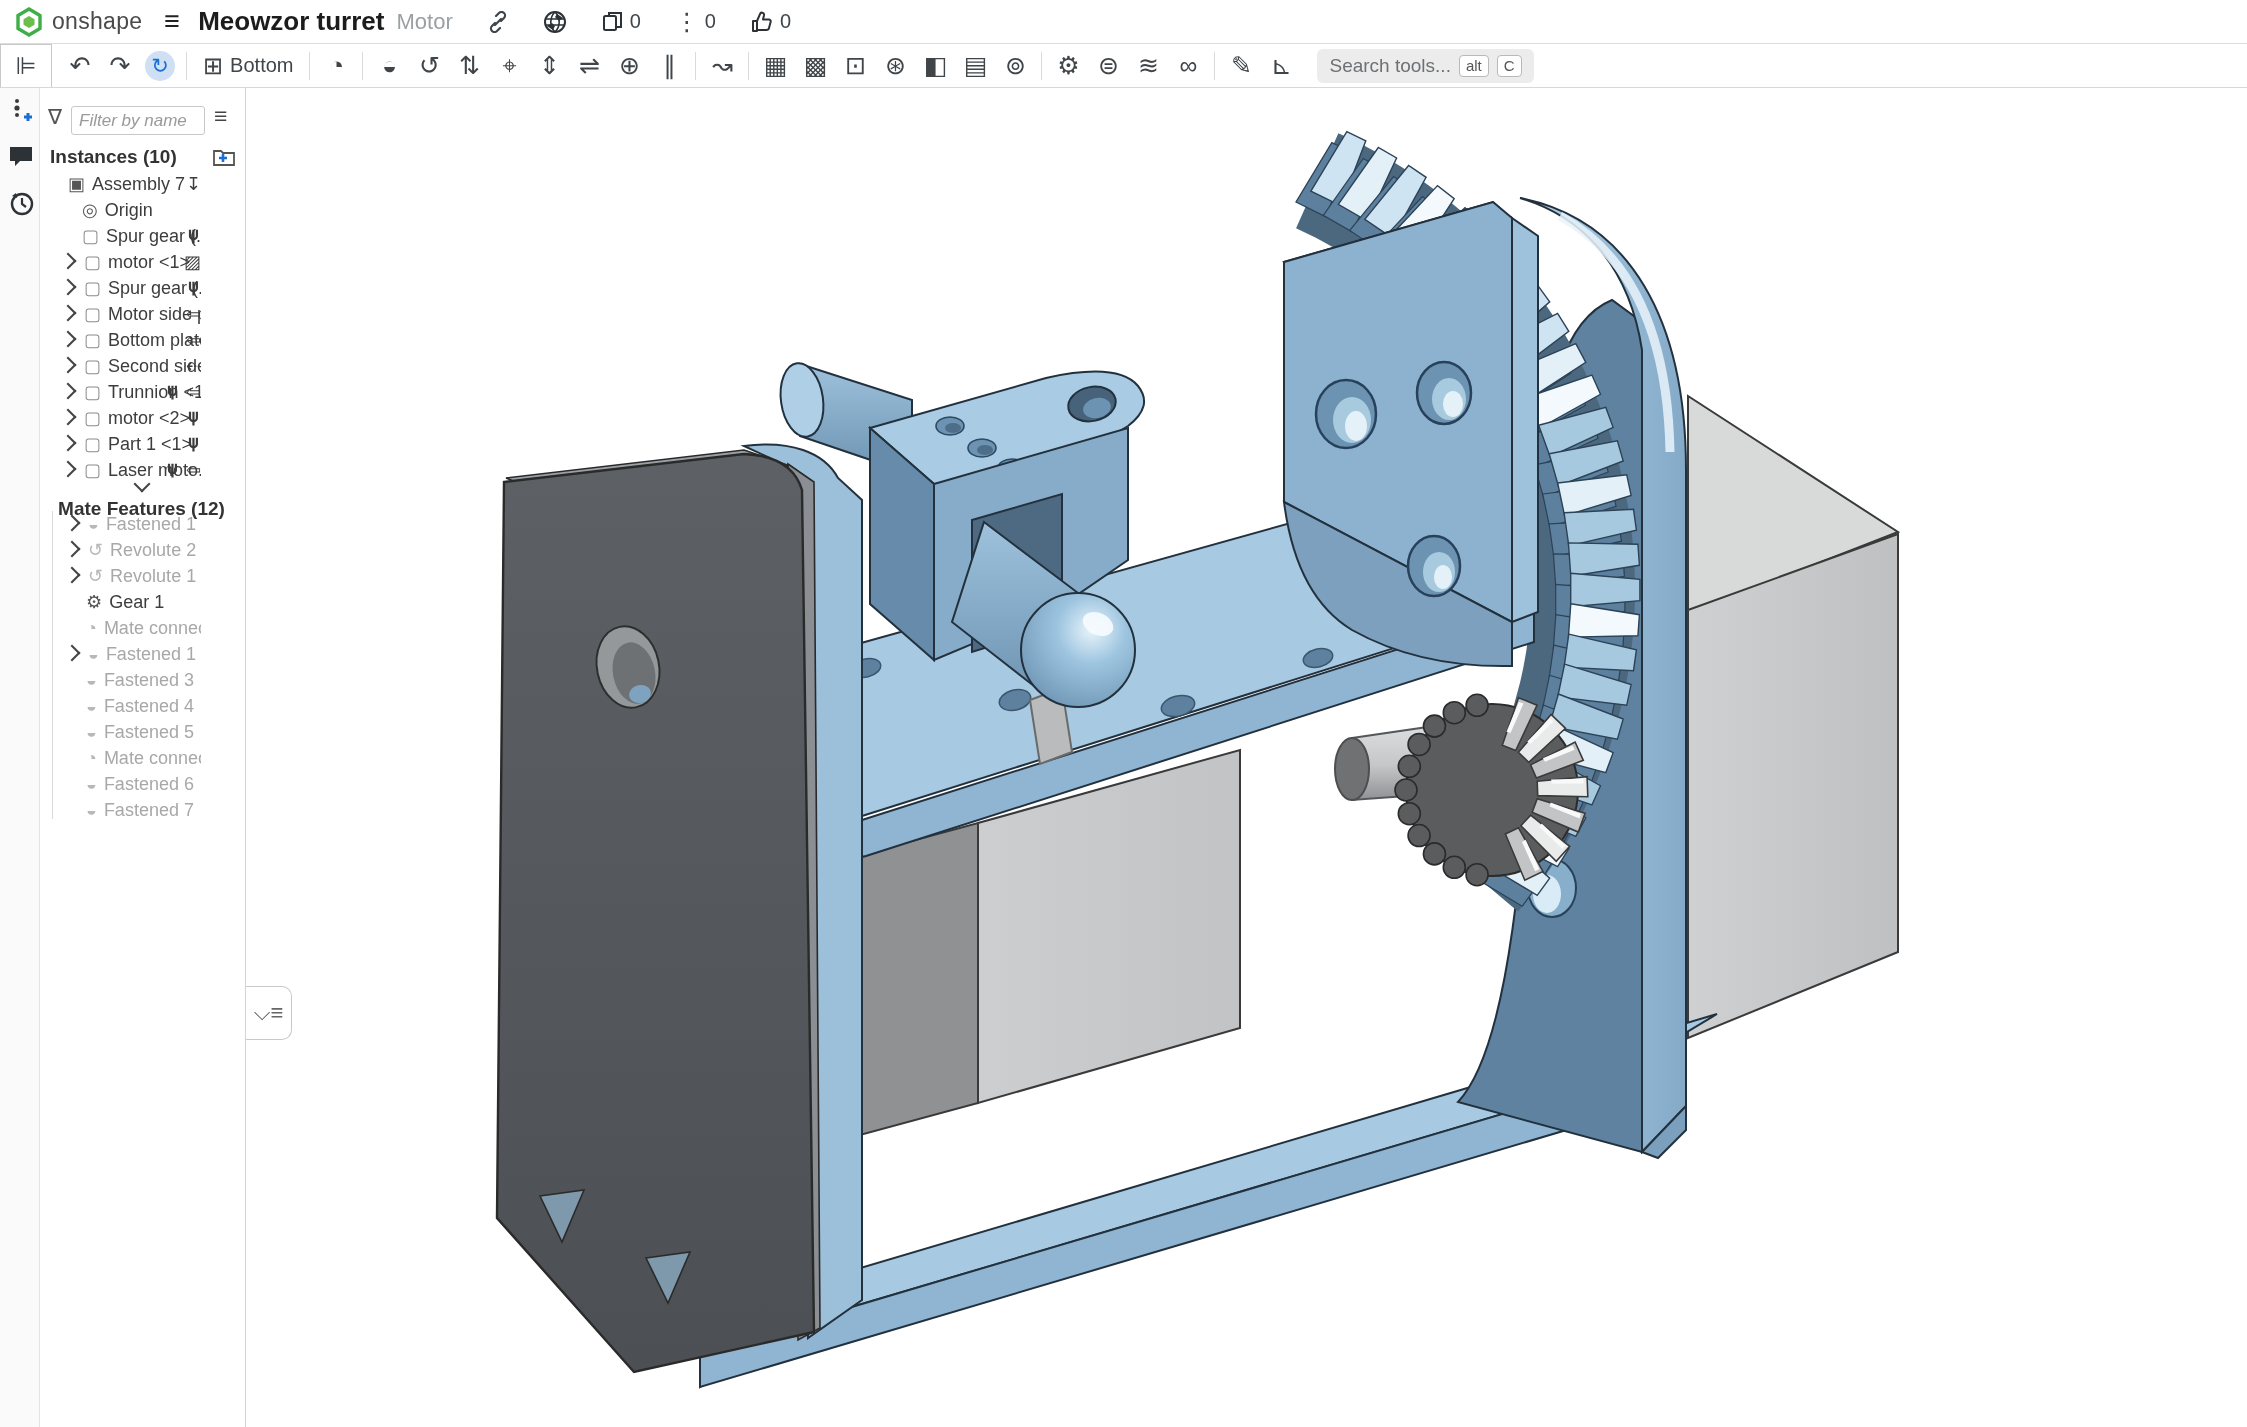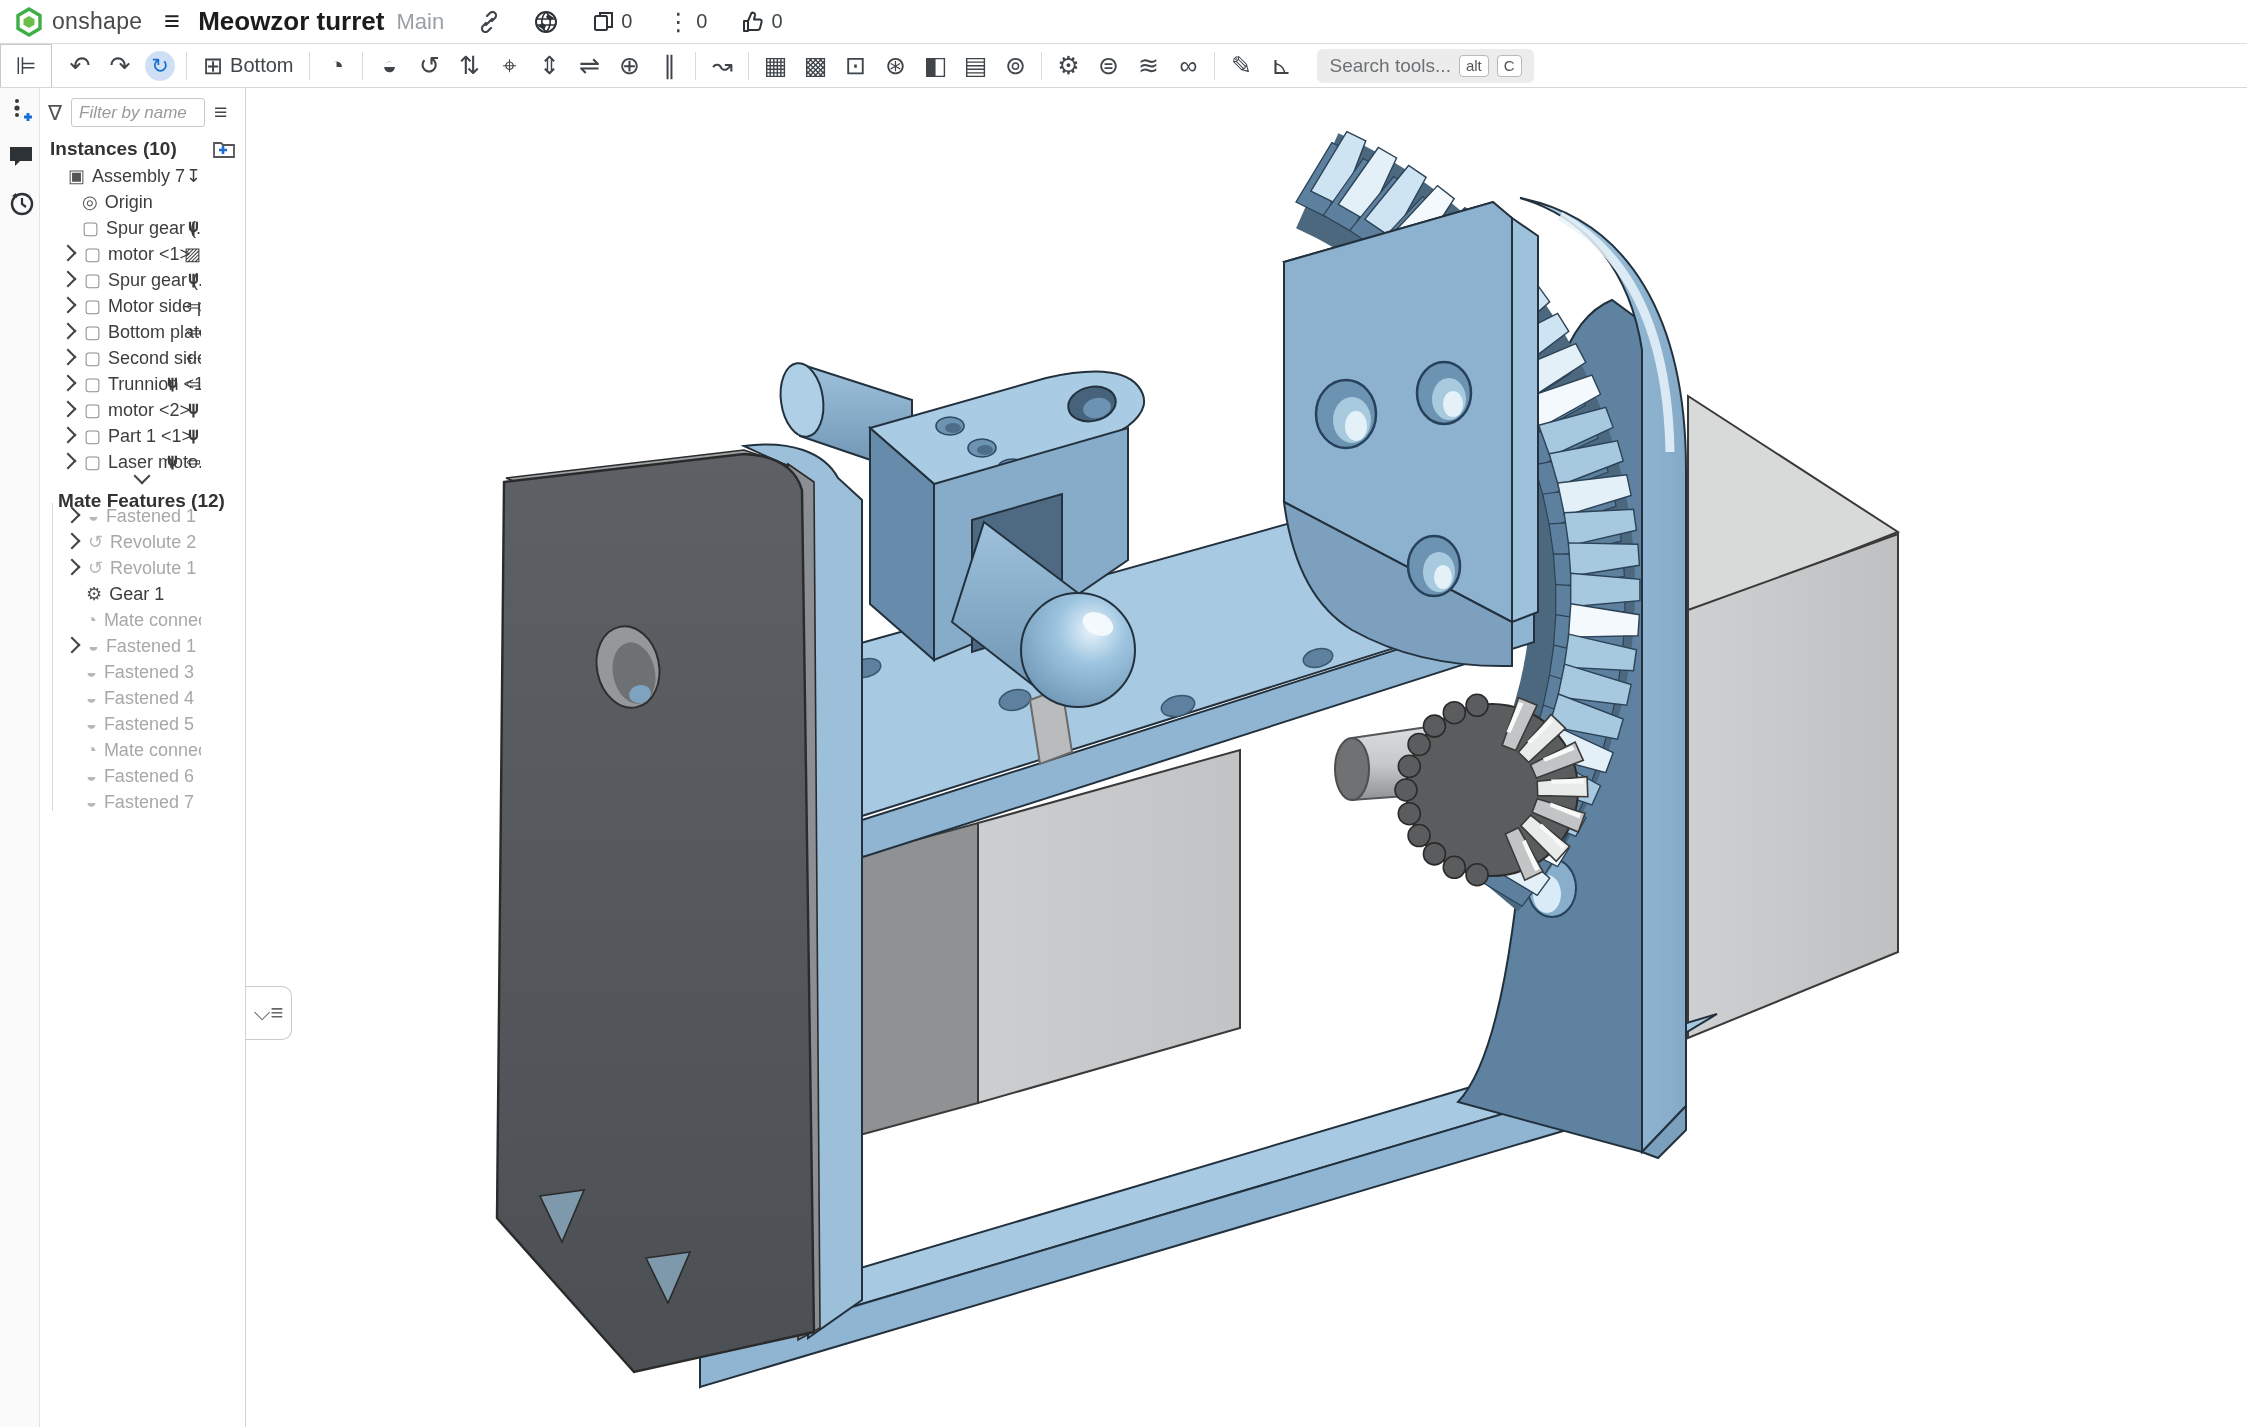--- a/index.html
+++ b/index.html
@@ -34,21 +34,21 @@
   
   .rail{position:absolute;left:0;top:88px;width:39px;bottom:0;background:#fafafa;border-right:1px solid #e3e3e3;
         display:flex;flex-direction:column;align-items:center;padding-top:10px;gap:22px;}
   .rail .ric{width:24px;height:24px;color:#3a3a3a;cursor:pointer;}
   
   .panel{position:absolute;left:40px;top:88px;width:205px;bottom:0;background:#fff;
          border-right:1px solid #d4d4d4;overflow:hidden;}
   .filter-row{display:flex;align-items:center;gap:9px;padding:10px 8px 8px 8px;}
   .funnel{font-size:21px;color:#555;}
   .filter-input{width:118px;height:27px;border:1px solid #c8c8c8;border-radius:3px;font-size:17px;
-                padding:0 7px;font-family:"Liberation Sans",sans-serif;}
+                padding:0 7px;font-family:"Liberation Sans",sans-serif;margin-top:8px;}
   .filter-input::placeholder{color:#9a9a9a;font-style:italic;}
   .list-ic{font-size:23px;color:#444;cursor:pointer;}
   .sect-hdr{display:flex;align-items:center;font-size:19px;font-weight:bold;color:#333;
             height:28px;padding:0 10px 0 10px;}
   .sect-hdr .sp{flex:1;}
   .row{display:flex;align-items:center;height:26px;font-size:18px;color:#3d3d3d;padding-right:44px;position:relative;}
   .row.muted{color:#a8a8a8;}
   .chev{width:10px;height:10px;border-right:2.6px solid #444;border-bottom:2.6px solid #444;
         transform:rotate(-45deg);display:inline-block;flex:none;margin-top:-2px;}
   .chev.down{transform:rotate(45deg);margin-top:-5px;}
@@ -73,21 +73,21 @@
   <div class="hdr">
     <div class="logo-wrap">
       <svg width="30" height="30" viewBox="0 0 30 30">
         <polygon points="15,2 26,8.5 26,21.5 15,28 4,21.5 4,8.5" fill="none" stroke="#3fae49" stroke-width="3.4"></polygon>
         <polygon points="15,9 20.5,12.2 20.5,17.8 15,21 9.5,17.8 9.5,12.2" fill="#6abf4b"></polygon>
       </svg>
       <span class="brand">onshape</span>
     </div>
     <span class="hamburger">≡</span>
     <span class="doc-title">Meowzor turret</span>
-    <span class="ws-name">Main</span>
+    <span class="ws-name">Motor</span>
 
     <span class="hdr-ic">
       <svg width="22" height="22" viewBox="0 0 22 22">
         <path d="M8 14 L14 8 M9 5 l3-3 a3.4 3.4 0 0 1 5 5 l-3 3 M13 17 l-3 3 a3.4 3.4 0 0 1 -5 -5 l3 -3" fill="none" stroke="#3f4549" stroke-width="2.2" stroke-linecap="round"></path>
       </svg>
     </span>
     <span class="hdr-ic">
       <svg width="24" height="24" viewBox="0 0 24 24">
         <circle cx="12" cy="12" r="10" fill="none" stroke="#2d3236" stroke-width="2"></circle>
         <path d="M12 2 a14 14 0 0 0 0 20 M12 2 a14 14 0 0 1 0 20 M2.5 9 h19 M2.5 15 h19" fill="none" stroke="#2d3236" stroke-width="1.6"></path>

